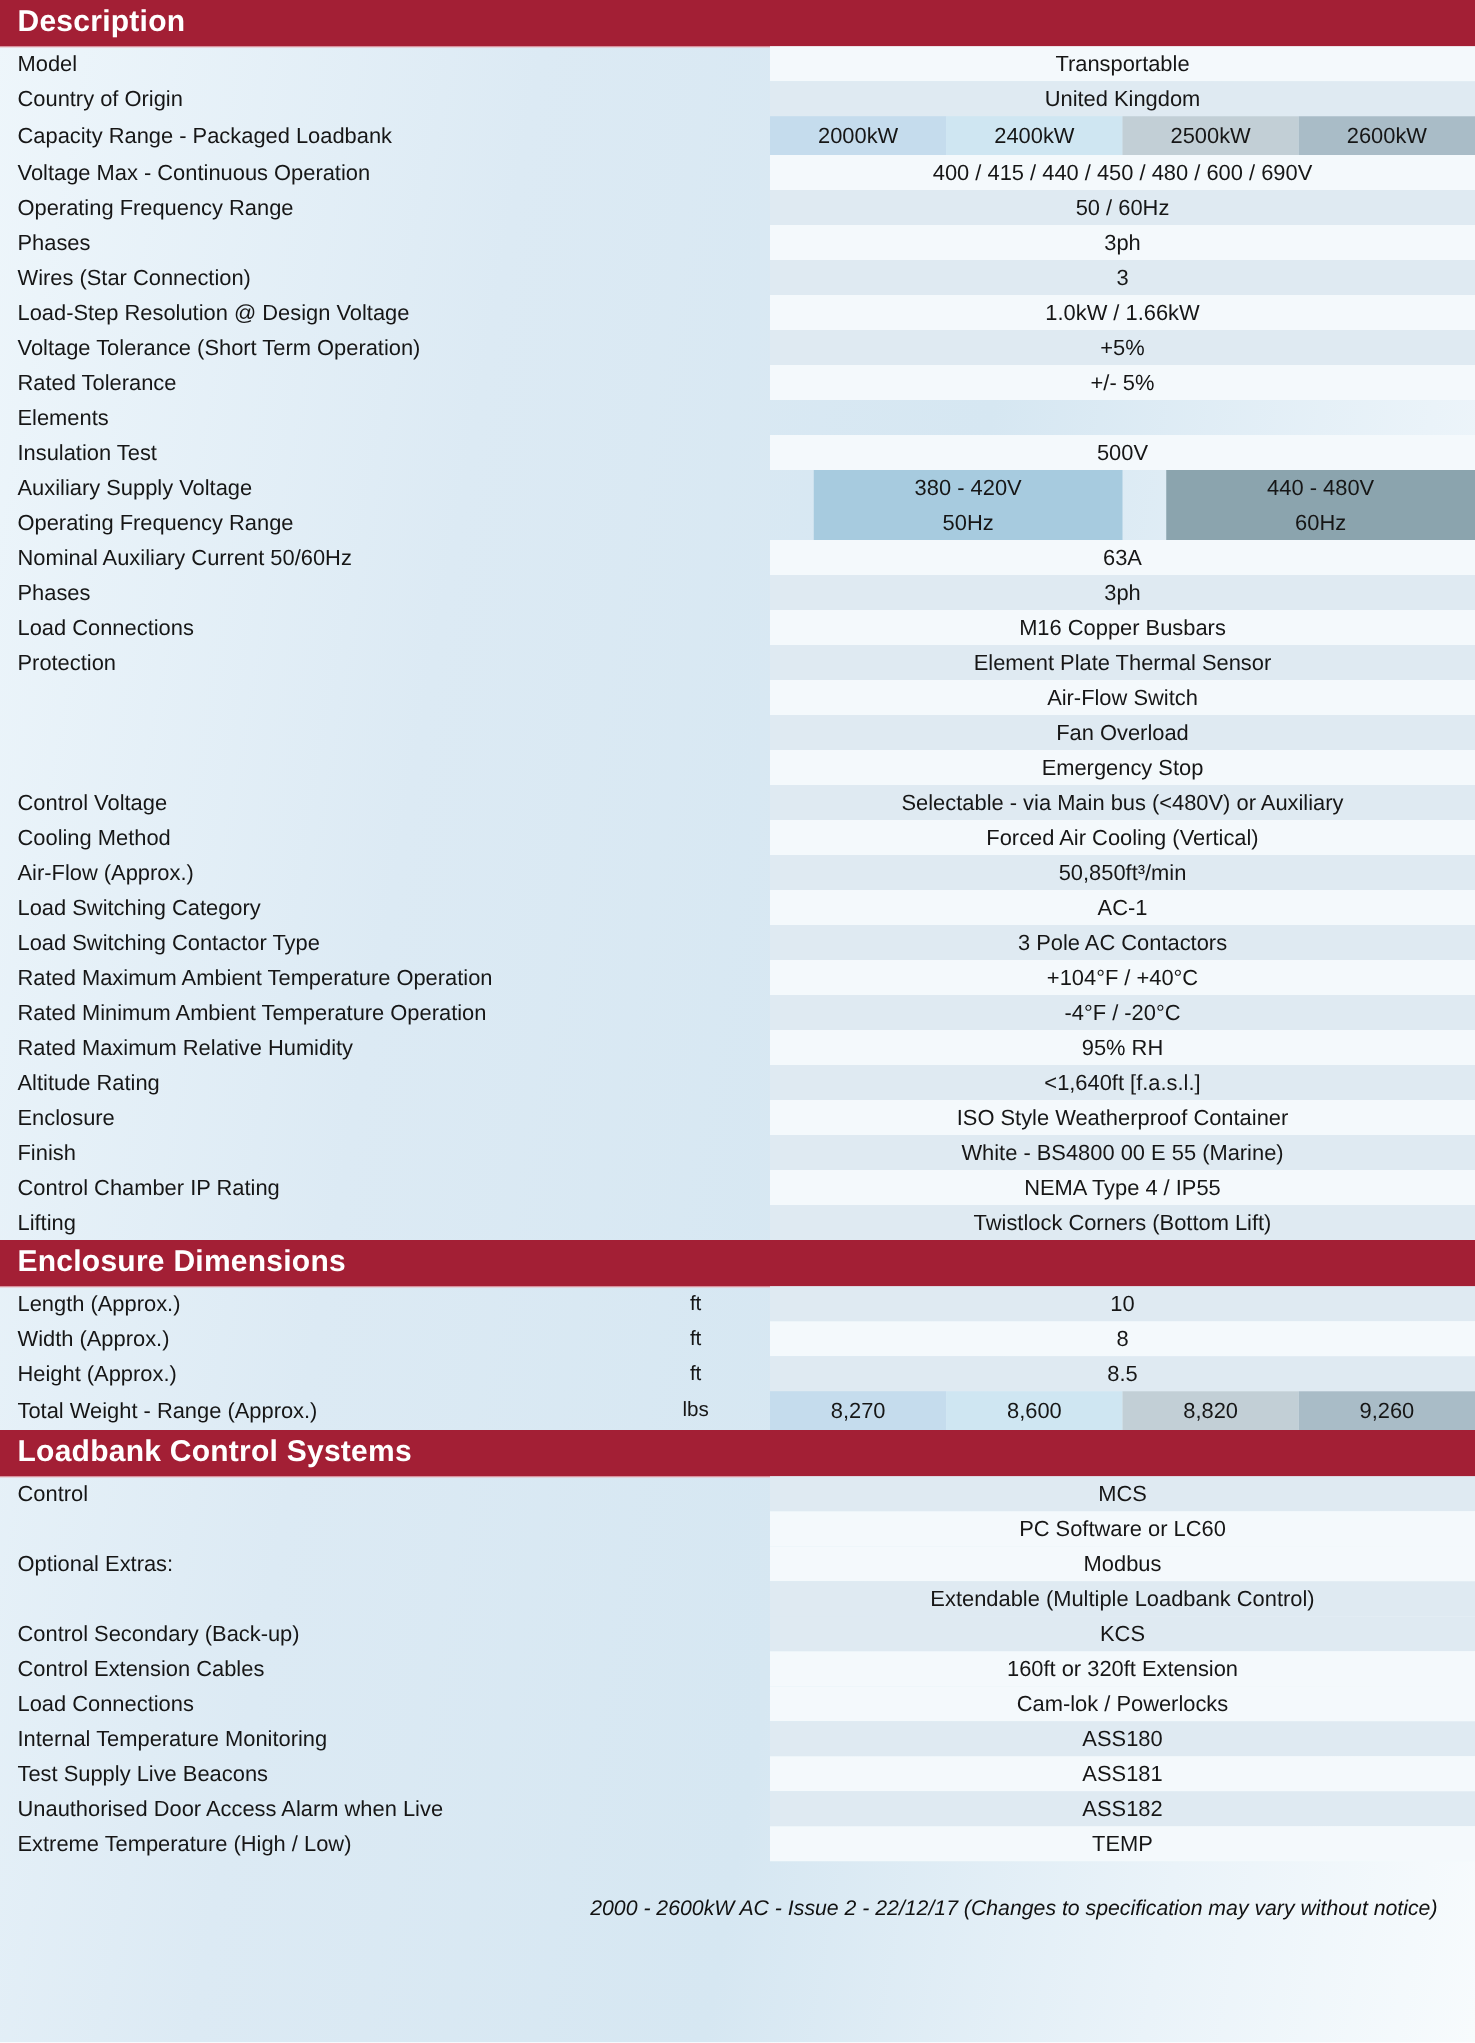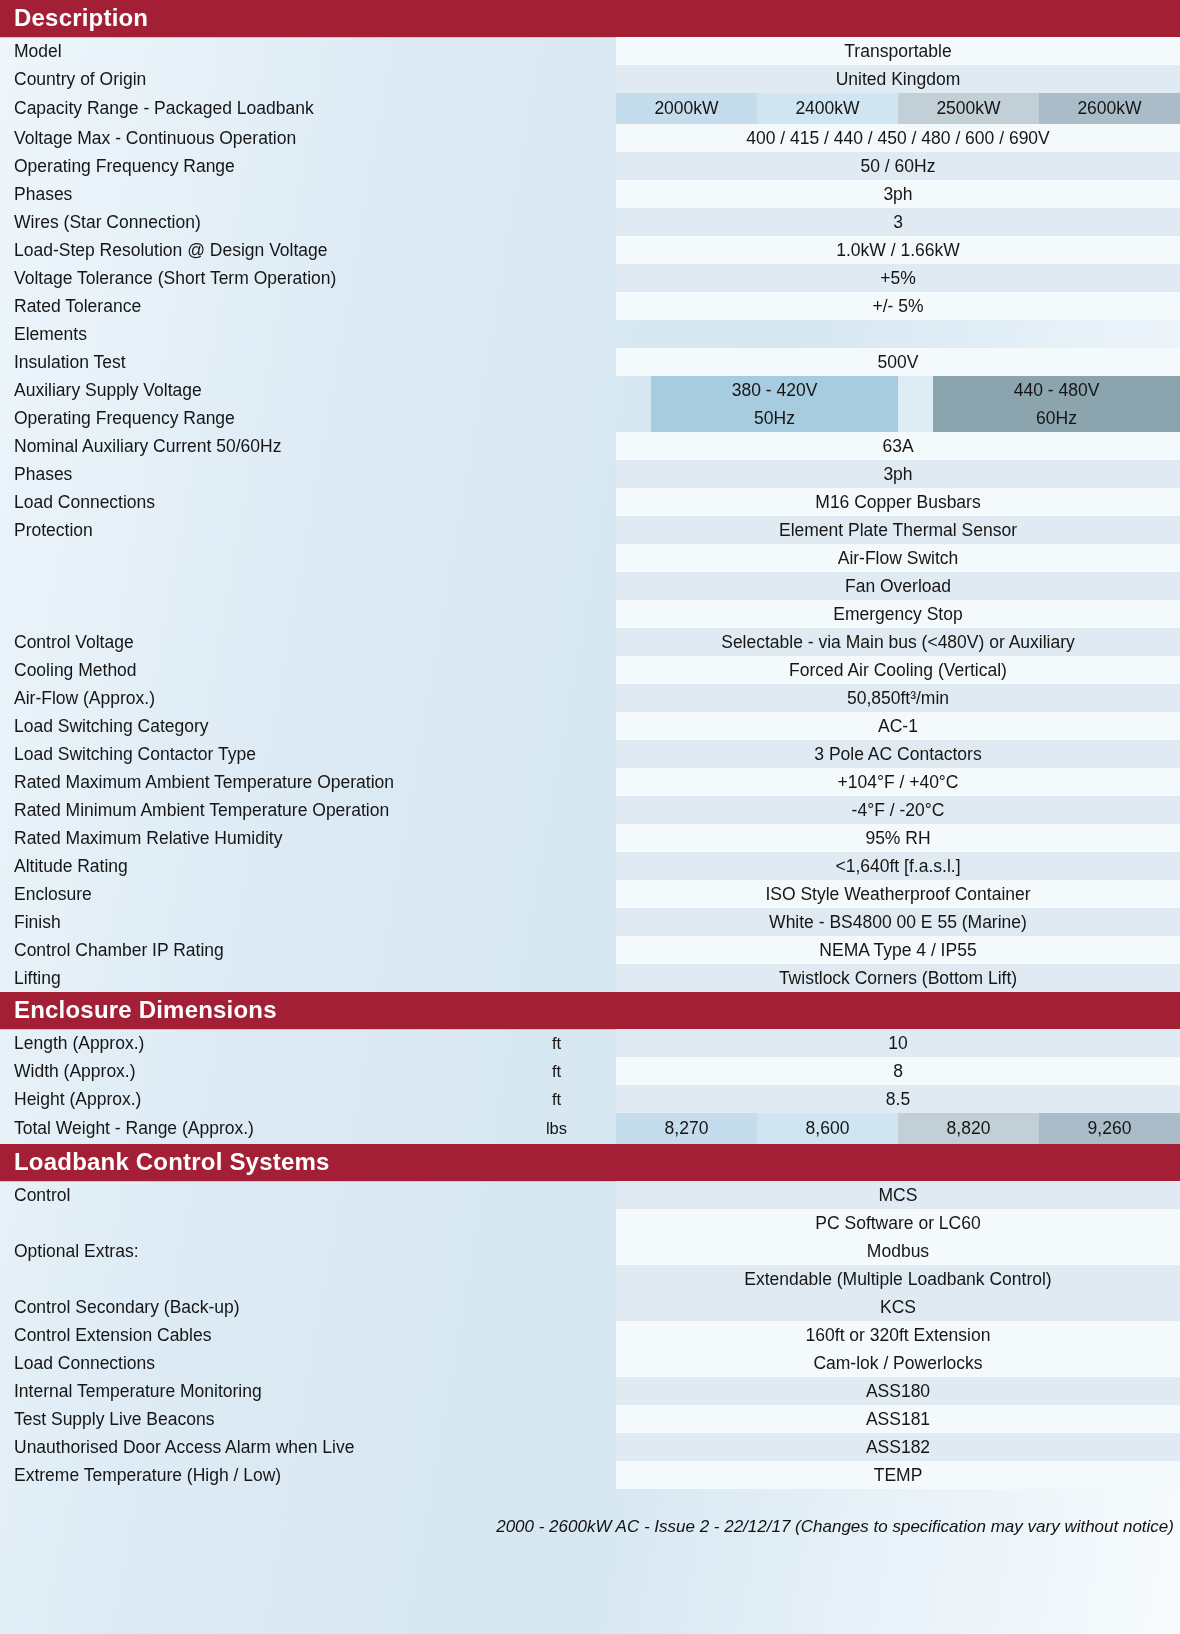--- a/index.html
+++ b/index.html
@@ -105,21 +105,21 @@
     margin-left:35px;
   }
   .d1{background:#a7cbdf;}
   .d2{background:#8ba4ae;}
   
   .footer{
     font-style:italic;
     font-size:17px;
     color:#111;
     text-align:right;
-    padding:28px 6px 10px 0;
+    padding:28px 30px 10px 0;
     white-space:nowrap;
   }
 </style>
 </head>
 <body>
 
 <div class="sheet">
   <div id="sections-root">
       <div class="sec-head">Description</div>
       <div class="row">

